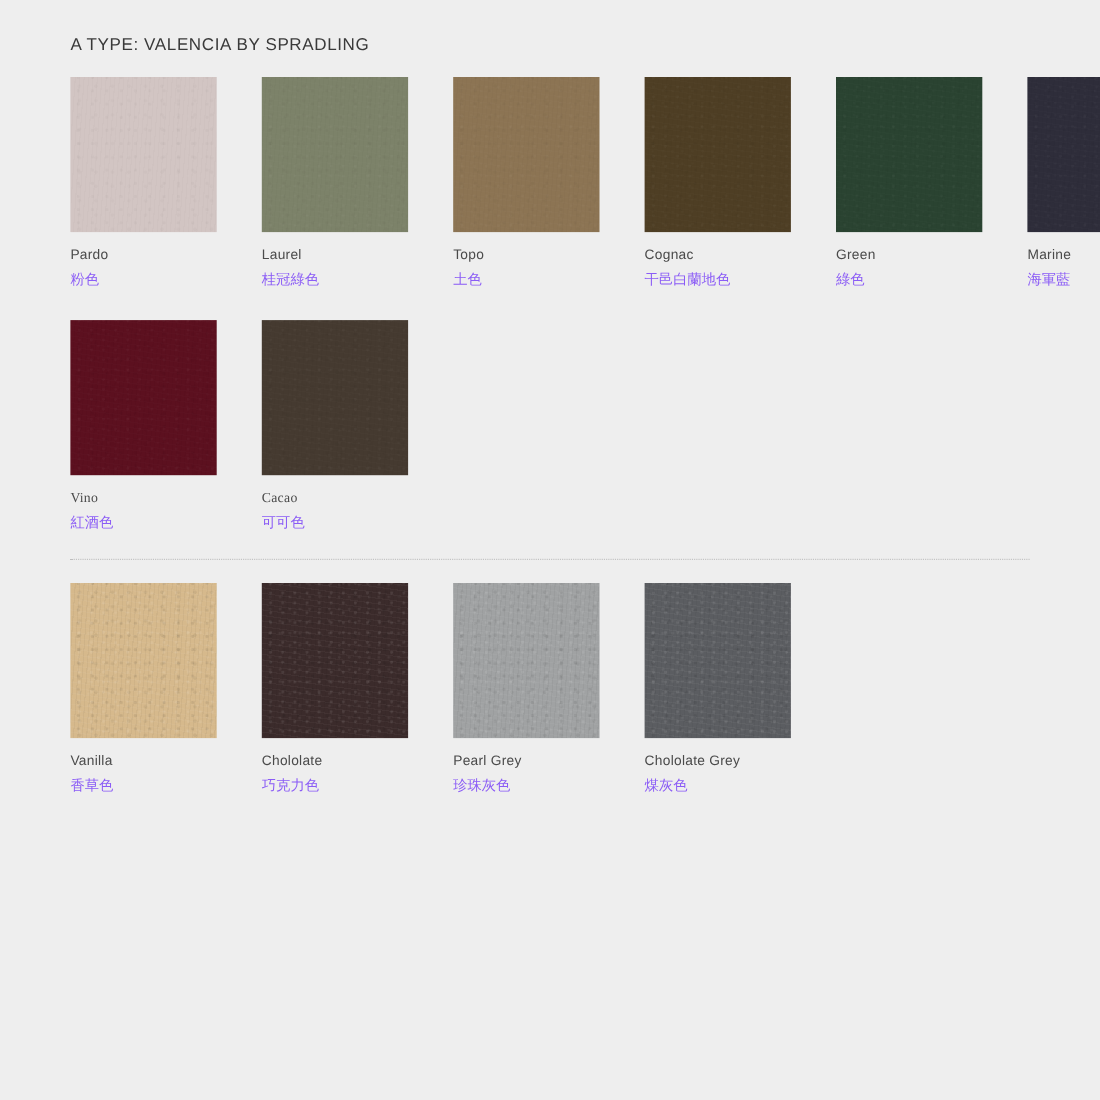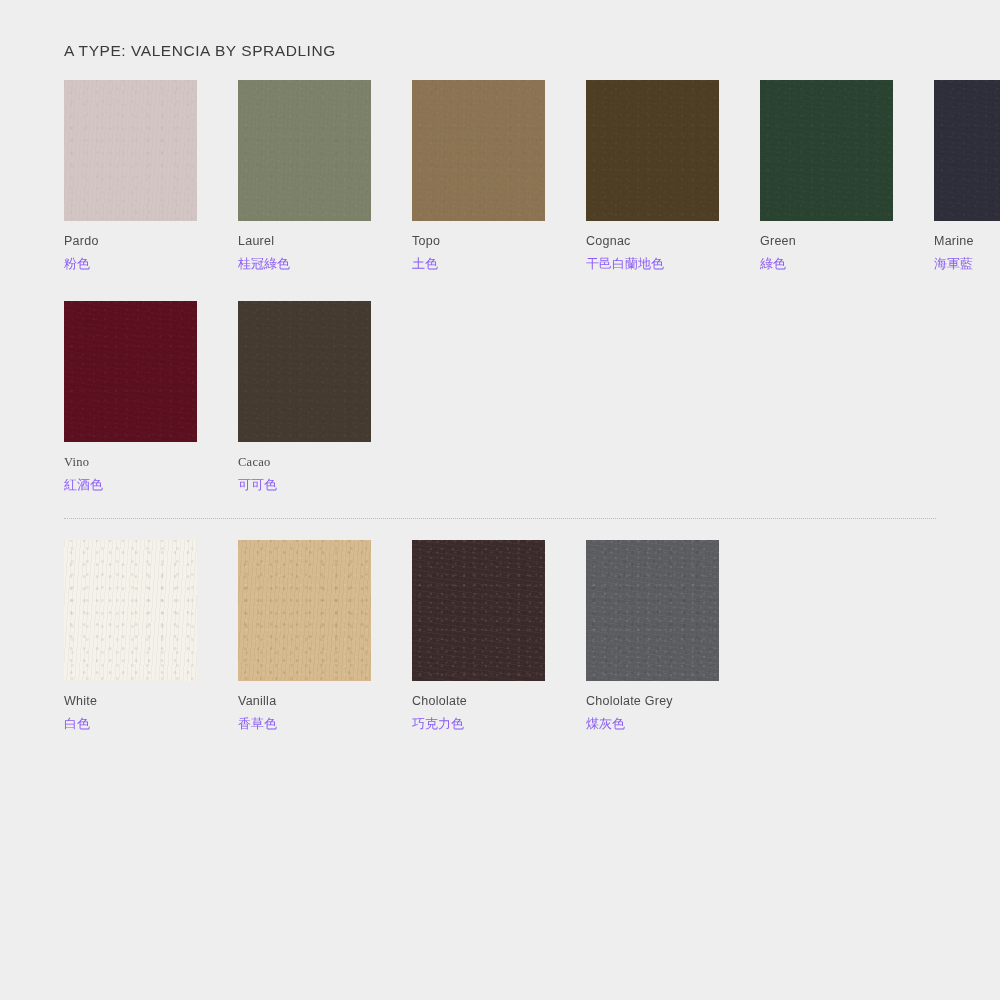--- a/index.html
+++ b/index.html
@@ -24,21 +24,21 @@
   .section-title {
     font-size: 15.5px;
     letter-spacing: 0.55px;
     color: #3a3a3a;
     font-weight: 400;
     line-height: 1;
     padding-top: 34px;
     padding-bottom: 0;
   }
 
-  .section-one .section-title { padding-top: 43px; }
+  .section-one .section-title { padding-top: 33px; }
 
   
   .swatch-grid {
     display: grid;
     grid-template-columns: repeat(6, 133px);
     column-gap: 13px;
     row-gap: 0;
     margin-top: 21px;
     gap: 41px;
   }
@@ -178,39 +178,39 @@
     </div>
   </div>
 
   <div class="divider"></div>
 
   <div class="section-two">
 
 
     <div class="swatch-grid">
 
-      <div class="swatch-cell">
-        <div class="swatch-chip chip-grain-strong" style="background-color: rgb(244, 242, 233);"></div>
-        <div class="swatch-name-en">White</div>
-        <div class="swatch-name-zh">白色</div>
-      </div>
 
       <div class="swatch-cell">
         <div class="swatch-chip chip-grain-strong" style="background-color: rgb(214, 185, 140);"></div>
         <div class="swatch-name-en">Vanilla</div>
         <div class="swatch-name-zh">香草色</div>
       </div>
 
 
       <div class="swatch-cell">
         <div class="swatch-chip chip-grain-strong" style="background-color: rgb(59, 43, 43);"></div>
         <div class="swatch-name-en">Chololate</div>
         <div class="swatch-name-zh">巧克力色</div>
       </div>
 
+      <div class="swatch-cell">
+        <div class="swatch-chip chip-grain-strong" style="background-color: rgb(160, 162, 163);"></div>
+        <div class="swatch-name-en">Pearl Grey</div>
+        <div class="swatch-name-zh">珍珠灰色</div>
+      </div>
 
       <div class="swatch-cell">
         <div class="swatch-chip chip-grain-strong" style="background-color: rgb(91, 93, 97);"></div>
         <div class="swatch-name-en">Chololate Grey</div>
         <div class="swatch-name-zh">煤灰色</div>
       </div>
 
     </div>
 
   </div>

